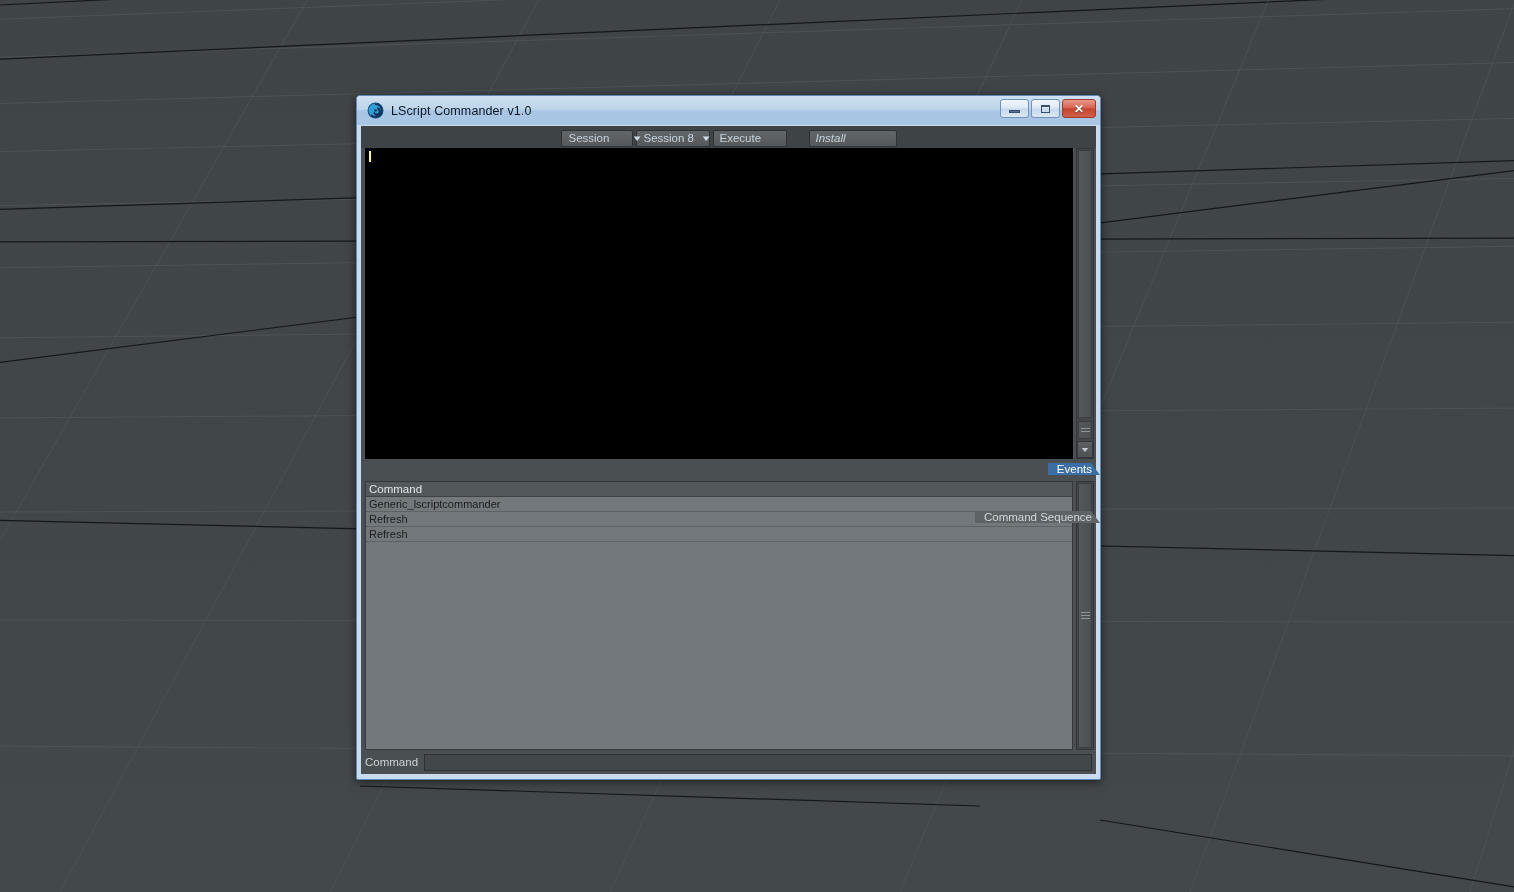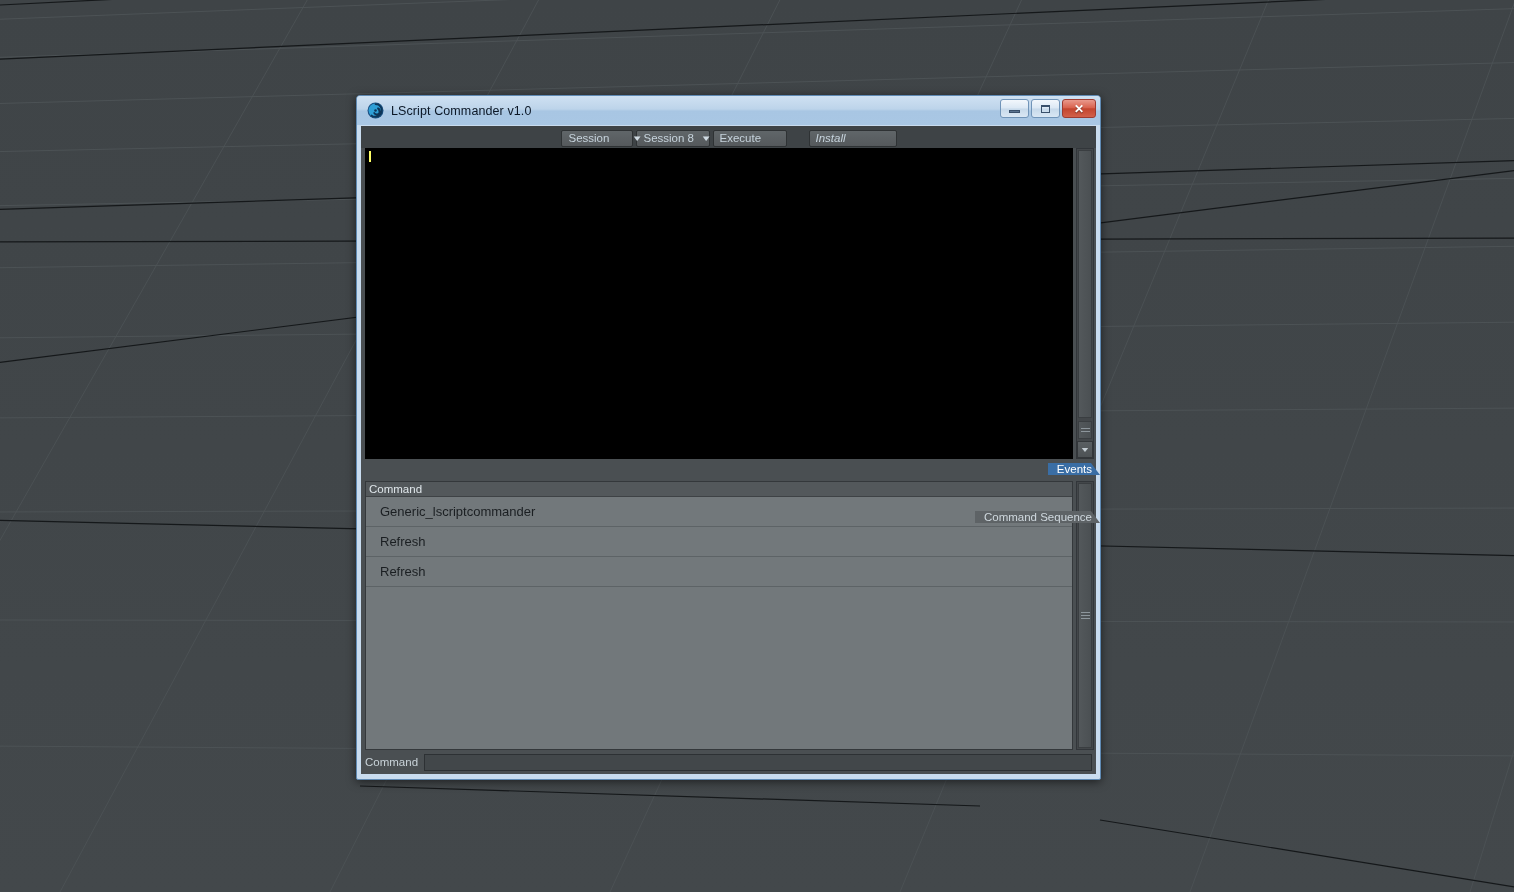--- a/index.html
+++ b/index.html
@@ -261,27 +261,27 @@
     min-height: 15px;
     background: #53585b;
     border-bottom: 1px solid #3e4245;
     color: #dfe6ea;
     font-size: 11.5px;
     display: flex;
     align-items: center;
     padding-left: 3px;
   }
   .list-row {
-    height: 30px;
+    height: 15px;
     border-bottom: 1px solid #5d6366;
     color: #1b1f22;
-    font-size: 13px;
-    display: flex;
-    align-items: center;
-    padding-left: 14px;
+    font-size: 11px;
+    display: flex;
+    align-items: center;
+    padding-left: 3px;
     background: #72787b;
     cursor: pointer;
   }
   #list-filler { flex: 1 1 auto; background: #72787b; }
 
   
   #cmdbar {
     height: 24px;
     min-height: 24px;
     display: flex;

